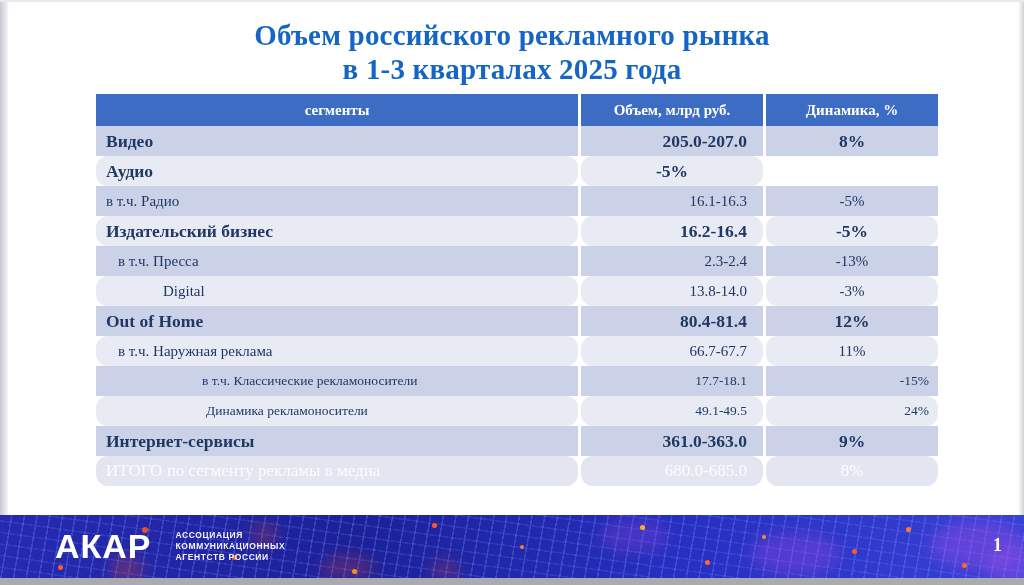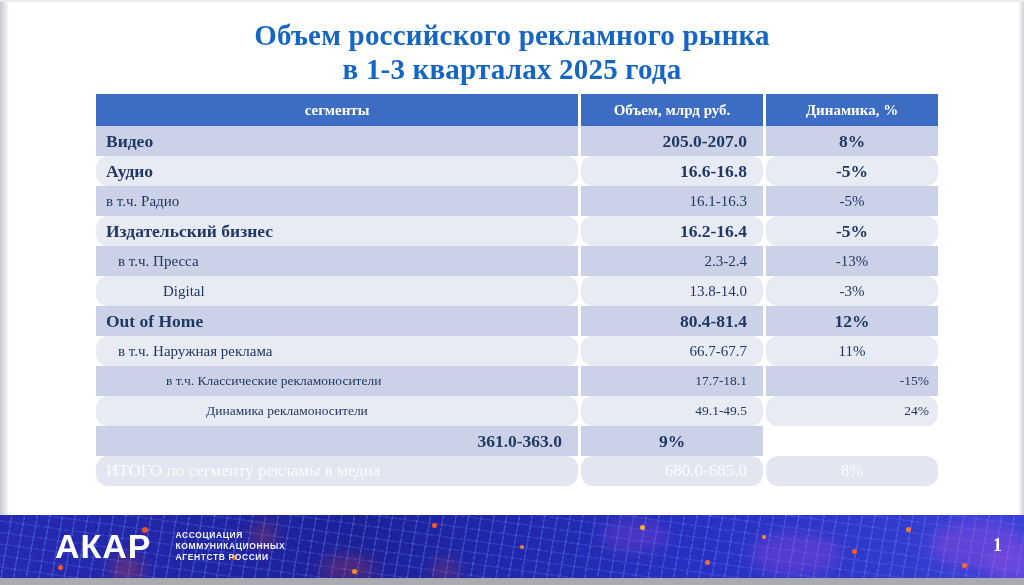--- a/index.html
+++ b/index.html
@@ -39,21 +39,21 @@
   .c-dyn { justify-content:center; }
   .dyn-right .c-dyn { justify-content:flex-end; padding-right:9px; }
 
   .dark  .cell { background:#cbd2e8; }
   .light .cell { background:#e8eaf4;border-radius:12px; }
 
   .major .cell { font-weight:bold; font-size:17.5px; }
   .plain .cell { font-size:15px; }
   .sub1  .cell { font-size:15px; }   .sub1 .c-seg { padding-left:22px; }
   .sub2  .cell { font-size:15px; }   .sub2 .c-seg { padding-left:67px; }
-  .sub3  .cell { font-size:13.5px; } .sub3 .c-seg { padding-left:70px; }
+  .sub3  .cell { font-size:13.5px; } .sub3 .c-seg { padding-left:106px; }
   .sub4  .cell { font-size:13.5px; } .sub4 .c-seg { padding-left:110px; }
   .total .cell { font-size:17px; color:#fbfcfe; background:#e3e6f1; }
 
   
   .banner {
     position:absolute; left:0; top:515px; width:1024px; height:63px; overflow:hidden;
     background-image:
       repeating-linear-gradient(100deg, rgba(120,150,255,0) 0 11px, rgba(120,150,255,0.28) 11px 12.5px),
       repeating-linear-gradient(8deg,  rgba(100,130,255,0) 0 10px, rgba(100,130,255,0.20) 10px 11.5px),
       linear-gradient(95deg, #262ab2 0%, #1c2198 35%, #2730c2 68%, #3a41d6 100%);
@@ -92,21 +92,20 @@
   </div>
 
   <div class="trow dark major">
     <div class="cell c-seg">Видео</div>
     <div class="cell c-val">205.0-207.0</div>
     <div class="cell c-dyn">8%</div>
   </div>
 
   <div class="trow light major">
     <div class="cell c-seg">Аудио</div>
-    <div class="cell c-val">16.6-16.8</div>
     <div class="cell c-dyn">-5%</div>
   </div>
 
   <div class="trow dark plain">
     <div class="cell c-seg">в т.ч. Радио</div>
     <div class="cell c-val">16.1-16.3</div>
     <div class="cell c-dyn">-5%</div>
   </div>
 
   <div class="trow light major">
@@ -145,20 +144,21 @@
     <div class="cell c-dyn">-15%</div>
   </div>
 
   <div class="trow light sub4 dyn-right">
     <div class="cell c-seg">Динамика рекламоносители</div>
     <div class="cell c-val">49.1-49.5</div>
     <div class="cell c-dyn">24%</div>
   </div>
 
   <div class="trow dark major">
+    <div class="cell c-seg">Интернет-сервисы</div>
     <div class="cell c-val">361.0-363.0</div>
     <div class="cell c-dyn">9%</div>
   </div>
 
   <div class="trow light total">
     <div class="cell c-seg">ИТОГО по сегменту рекламы в медиа</div>
     <div class="cell c-val">680.0-685.0</div>
     <div class="cell c-dyn">8%</div>
   </div>
 

